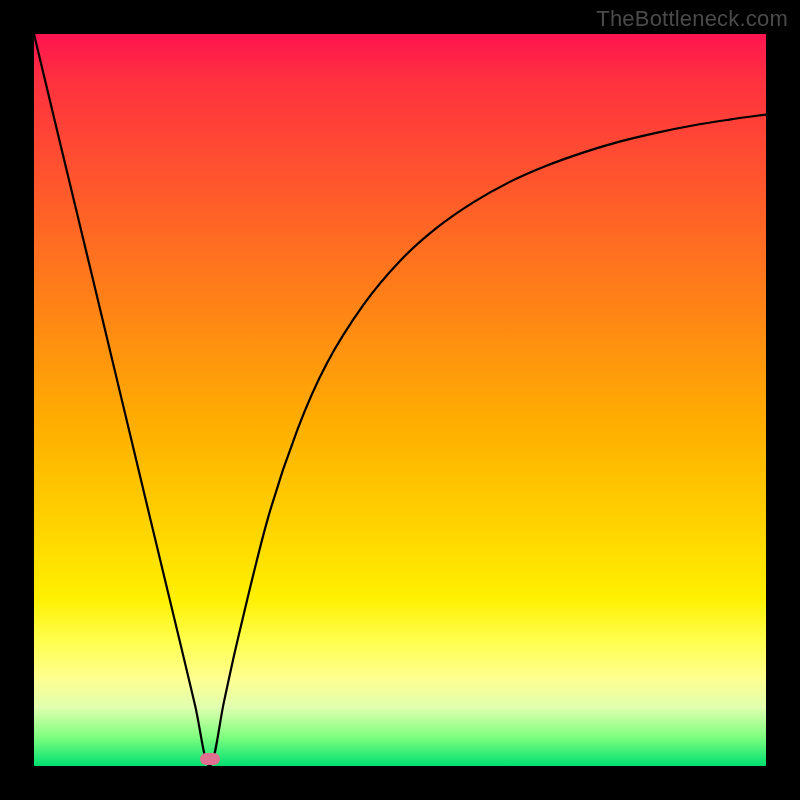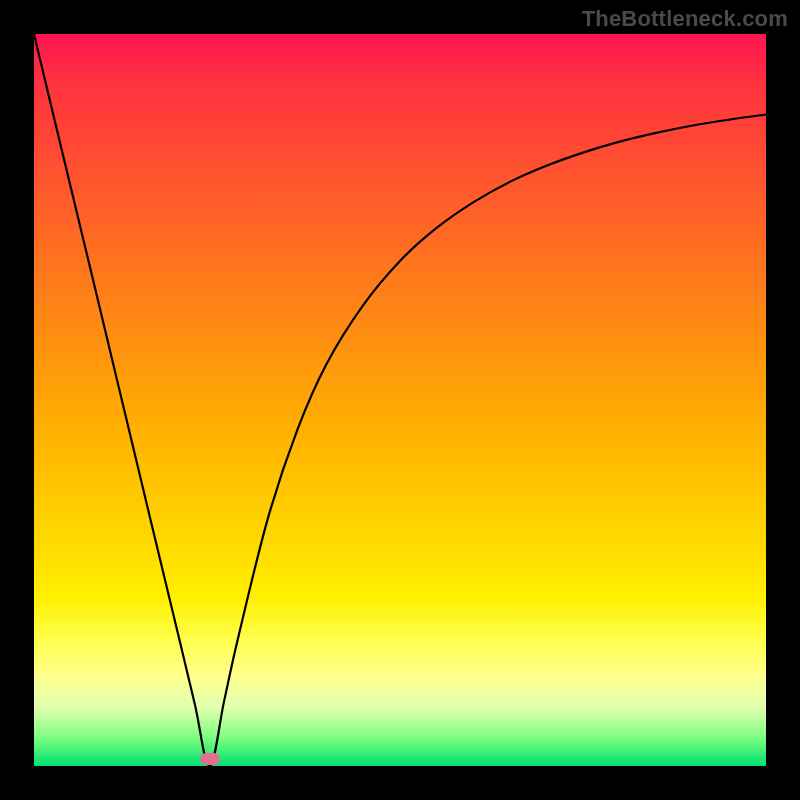--- a/index.html
+++ b/index.html
@@ -48,21 +48,21 @@
     inset: 0;
     width: 100%;
     height: 100%;
   }
   .watermark {
     position: absolute;
     top: 6px;
     right: 12px;
     color: #4a4a4a;
     font-size: 22px;
-    font-weight: 700;
+    font-weight: 400;
     letter-spacing: 0.2px;
     user-select: none;
   }
   .marker {
     position: absolute;
     width: 20px;
     height: 12px;
     border-radius: 6px;
     background: #e07090;
     transform: translate(-50%, -50%);

